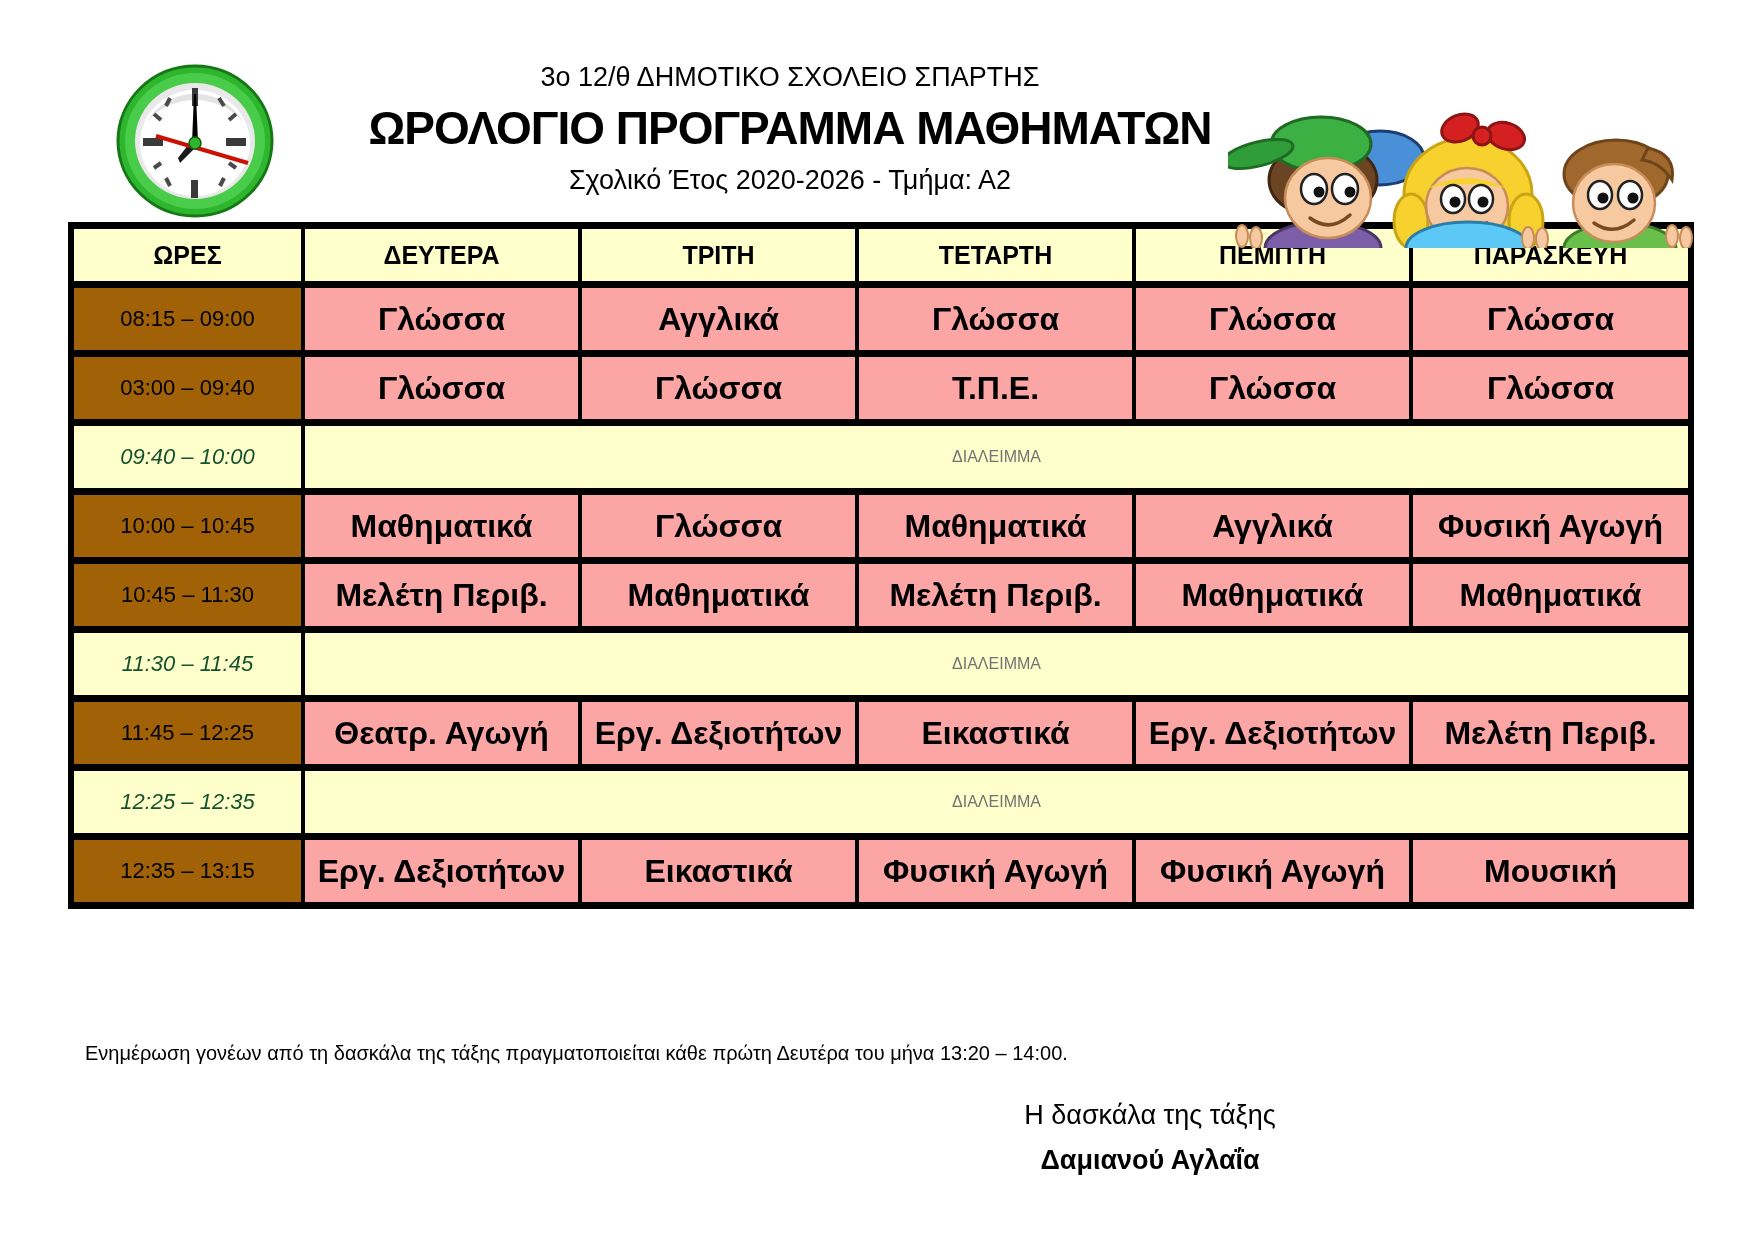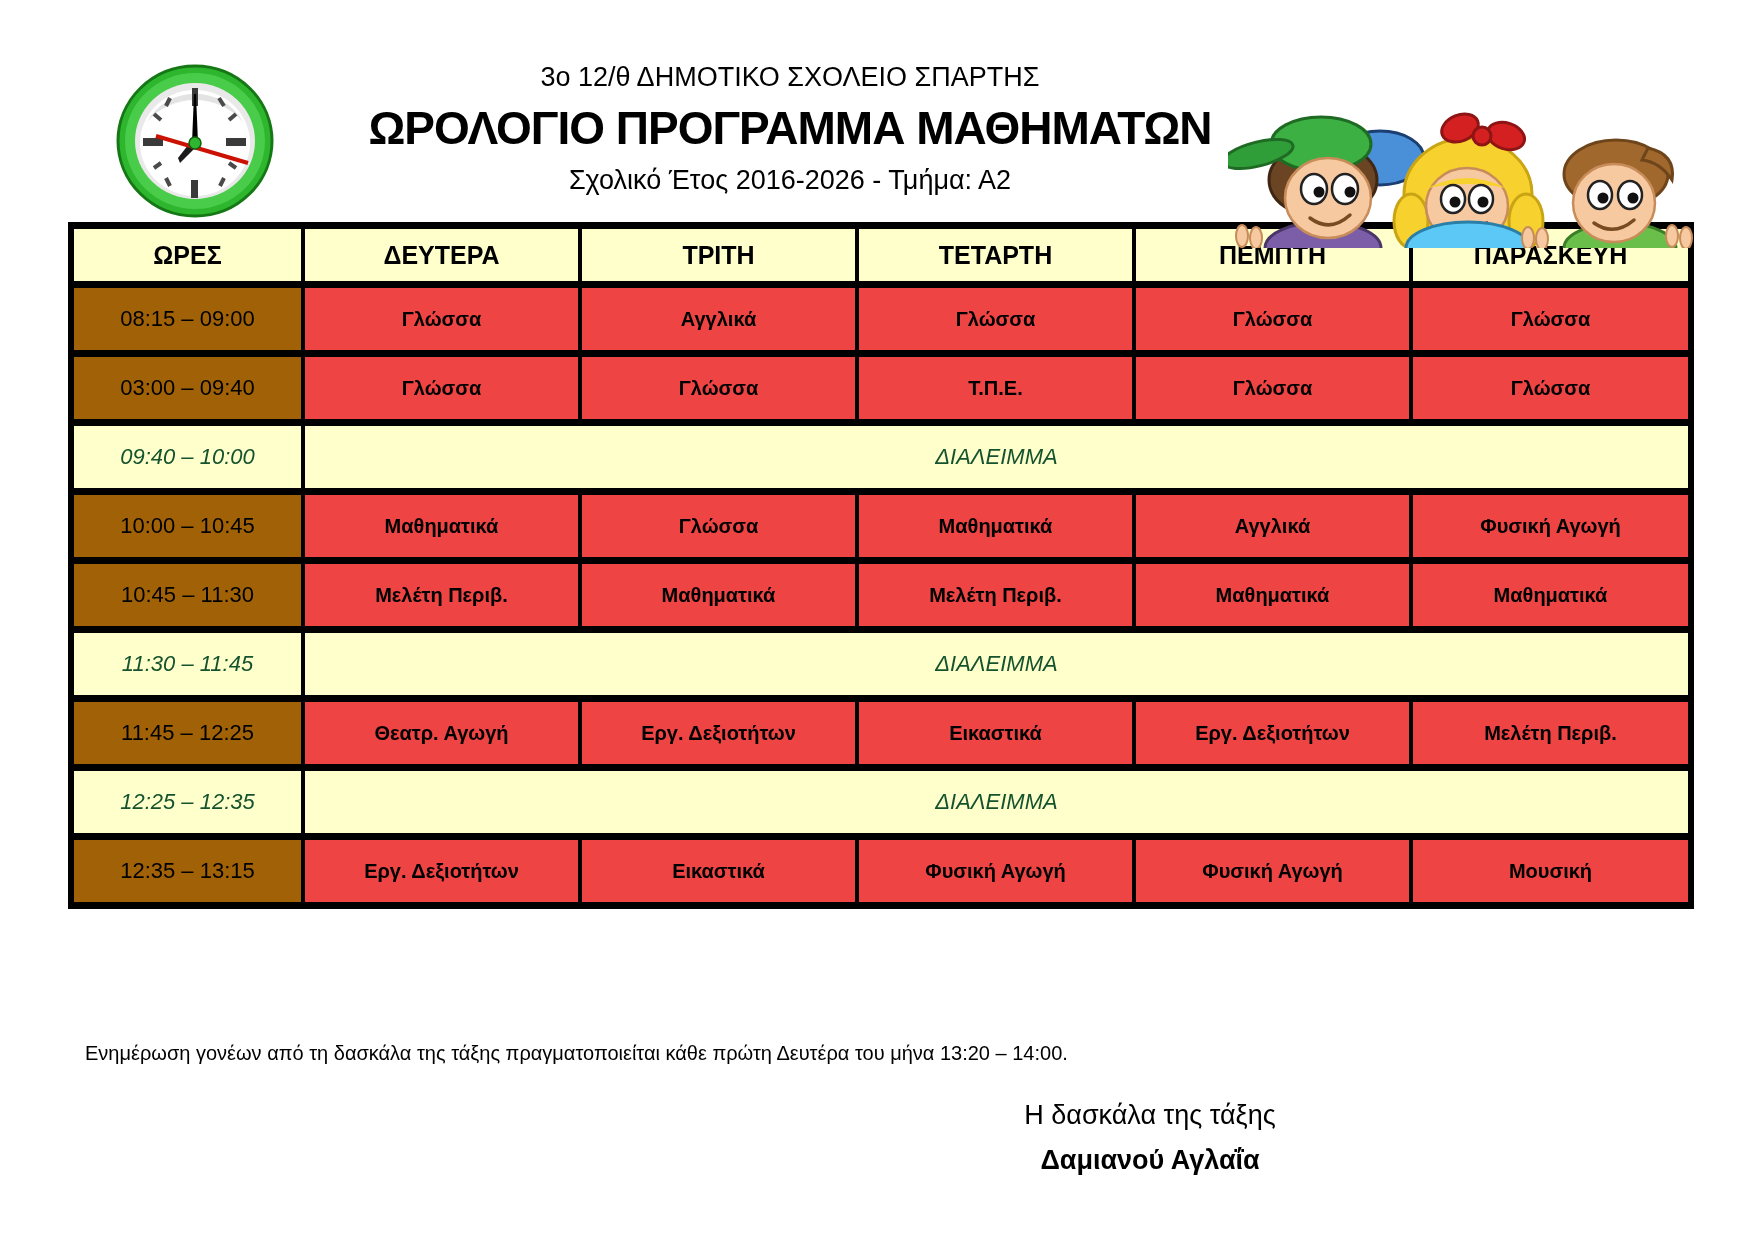--- a/index.html
+++ b/index.html
@@ -22,23 +22,23 @@
   .table-wrap{position:absolute;left:68px;top:222px;z-index:2;}
   table.timetable{border-collapse:collapse;table-layout:fixed;width:1620px;
     border:6px solid #000;}
   table.timetable td, table.timetable th{
     border-left:4px solid #000;border-right:4px solid #000;
     border-top:7px solid #000;border-bottom:7px solid #000;
     text-align:center;vertical-align:middle;padding:0 6px;overflow:hidden;
   }
   th.day-head{background:#FFFFCC;height:52px;font-size:25px;font-weight:bold;}
   td.time-cell{background:#a16207;height:62px;font-size:22px;}
-  td.subject-cell{background:#ef4444;font-size:20px;font-weight:bold;}
+  td.subject-cell{background:#fca5a5;font-size:32px;font-weight:bold;}
   td.break-time{background:#FFFFCC;font-style:italic;color:#14532d;}
-  td.break-cell{background:#FFFFCC;font-style:italic;color:#14532d;font-size:22px;}
+  td.break-cell{background:#FFFFCC;color:#737373;font-size:16px;}
 
   
   .note-line{position:absolute;left:85px;top:1042px;font-size:20px;z-index:1;}
   .signature{position:absolute;left:870px;top:1100px;width:560px;text-align:center;z-index:1;}
   .sig-title{font-size:27px;}
   .sig-name{font-size:27px;font-weight:bold;margin-top:14px;}
 </style>
 </head>
 <body>
 
@@ -71,21 +71,21 @@
       <polygon points="80,81 86,81 84,32 82,32" fill="#000000"></polygon>
       <polygon points="80,78 85,84 68,101 66,96" fill="#1a1a1a"></polygon>
       <line x1="44" y1="74" x2="136" y2="101" stroke="#cc1100" stroke-width="4"></line>
       <circle cx="83" cy="81" r="6" fill="#2EB62E" stroke="#0e5e0e" stroke-width="1.5"></circle>
     </svg>
   </div>
 
   <div class="header-block">
     <div class="school-line">3ο 12/θ ΔΗΜΟΤΙΚΟ ΣΧΟΛΕΙΟ ΣΠΑΡΤΗΣ</div>
     <div class="main-title">ΩΡΟΛΟΓΙΟ ΠΡΟΓΡΑΜΜΑ ΜΑΘΗΜΑΤΩΝ</div>
-    <div class="subtitle">Σχολικό Έτος 2016-2026 - Τμήμα: Α2</div>
+    <div class="subtitle">Σχολικό Έτος 2020-2026 - Τμήμα: Α2</div>
   </div>
 
   <div class="kids-wrap">
     <svg width="472" height="152" viewBox="0 0 472 152">
 
       <g>
         <ellipse cx="152" cy="62" rx="44" ry="27" fill="#4a90d9" stroke="#1b3f73" stroke-width="3"></ellipse>
         <ellipse cx="95" cy="84" rx="54" ry="38" fill="#6b4423" stroke="#3f2713" stroke-width="3"></ellipse>
         <ellipse cx="93" cy="48" rx="50" ry="27" fill="#3cb043" stroke="#1f6b24" stroke-width="3"></ellipse>
         <ellipse cx="30" cy="58" rx="36" ry="12" fill="#2f9e38" stroke="#1f6b24" stroke-width="3" transform="rotate(-14 30 58)"></ellipse>

